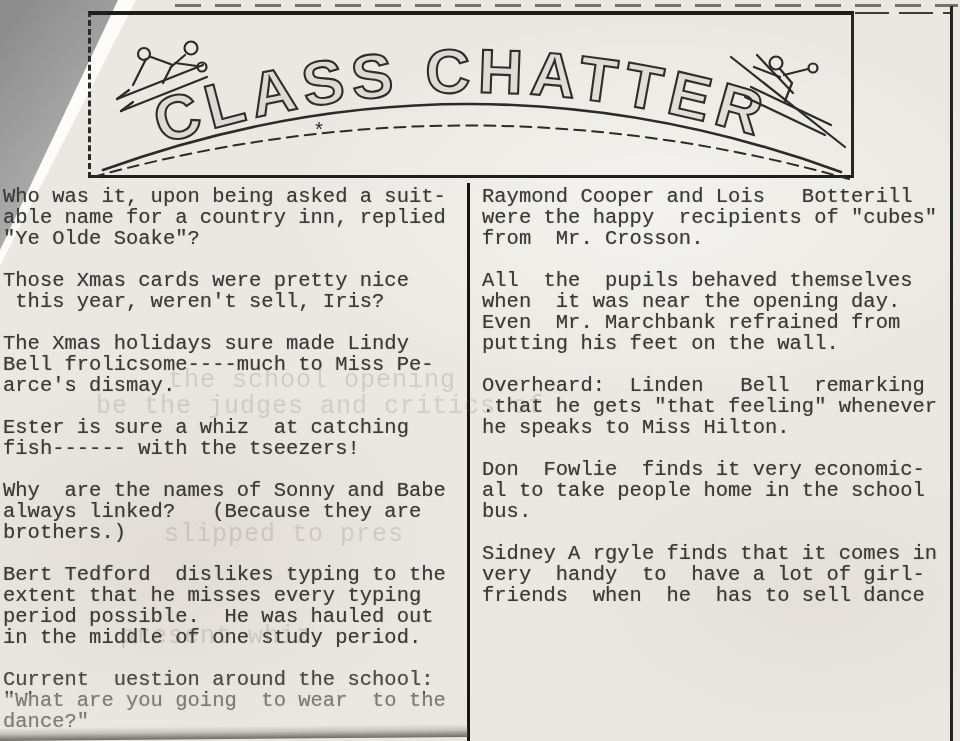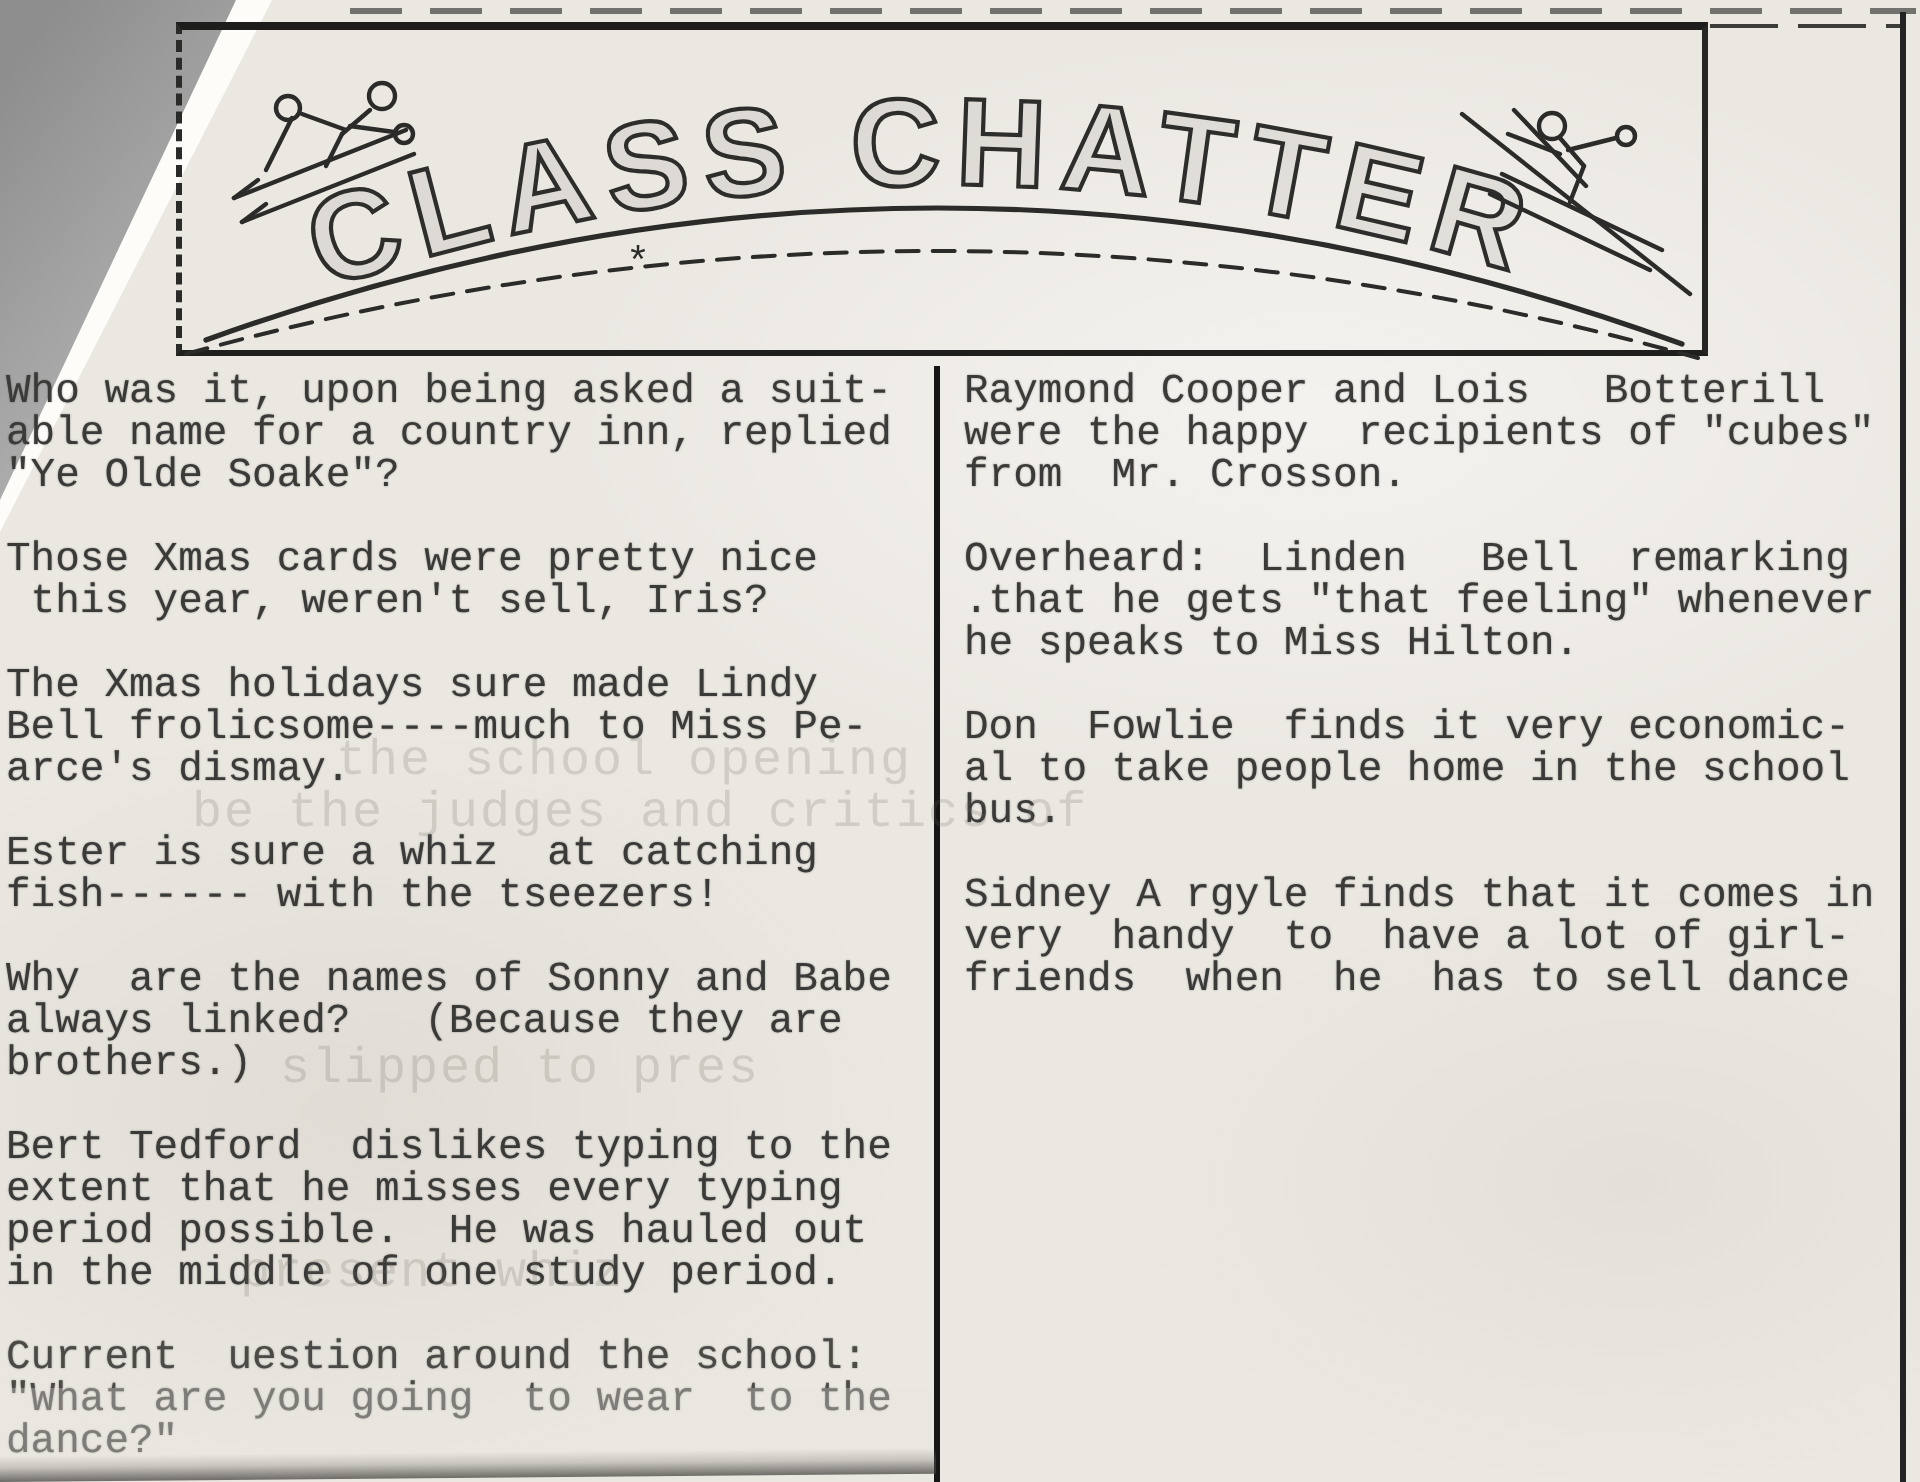--- a/index.html
+++ b/index.html
@@ -71,21 +71,21 @@
   .col-right{left:482px;}
   .col p{margin:0 0 21px 0;white-space:pre;}
   .col-left p:nth-child(7){color:#4b4a47;}
   
   .ghost{
     position:absolute;font-size:25px;color:rgba(105,98,88,0.20);
     white-space:pre;letter-spacing:1px;
   }
   .ghost-1{left:168px;top:366px;}
   .ghost-2{left:96px;top:392px;font-family:Liberation Mono, monospace;}
-  .ghost-3{left:140px;top:520px;}
+  .ghost-3{left:164px;top:520px;}
   .ghost-4{left:120px;top:622px;}
   
   .bottom-fade{
     position:absolute;left:0;top:694px;width:466px;height:47px;
     background:rgba(233,230,224,0.32);
   }
   .bottom-shadow{
     position:absolute;left:0;bottom:0;width:468px;height:13px;
     background:linear-gradient(to top, rgba(62,60,57,0.72), rgba(120,117,110,0.30) 55%, transparent);
     transform:skewY(-0.5deg);transform-origin:left bottom;
@@ -169,20 +169,24 @@
 in the middle of one study period.</p>
   <p>Current  uestion around the school:
 "What are you going  to wear  to the
 dance?"</p>
 </div>
 
 <div class="col col-right">
   <p>Raymond Cooper and Lois   Botterill
 were the happy  recipients of "cubes"
 from  Mr. Crosson.</p>
+  <p>All  the  pupils behaved themselves
+when  it was near the opening day.
+Even  Mr. Marchbank refrained from
+putting his feet on the wall.</p>
   <p>Overheard:  Linden   Bell  remarking
 .that he gets "that feeling" whenever
 he speaks to Miss Hilton.</p>
   <p>Don  Fowlie  finds it very economic-
 al to take people home in the school
 bus.</p>
   <p>Sidney A rgyle finds that it comes in
 very  handy  to  have a lot of girl-
 friends  when  he  has to sell dance</p>
 </div>

